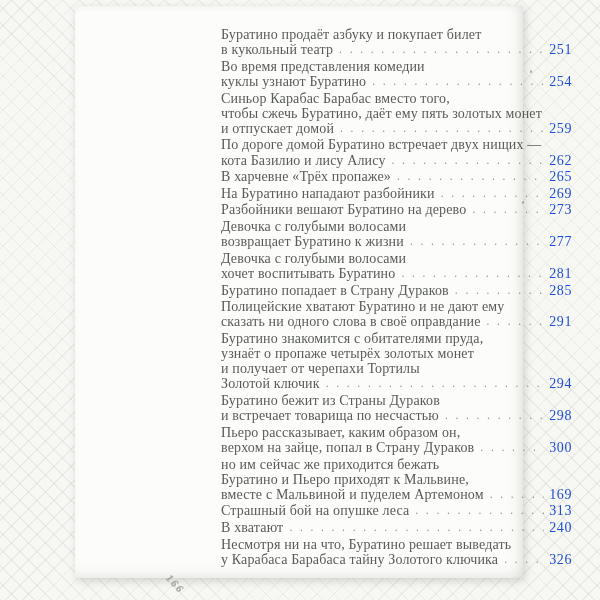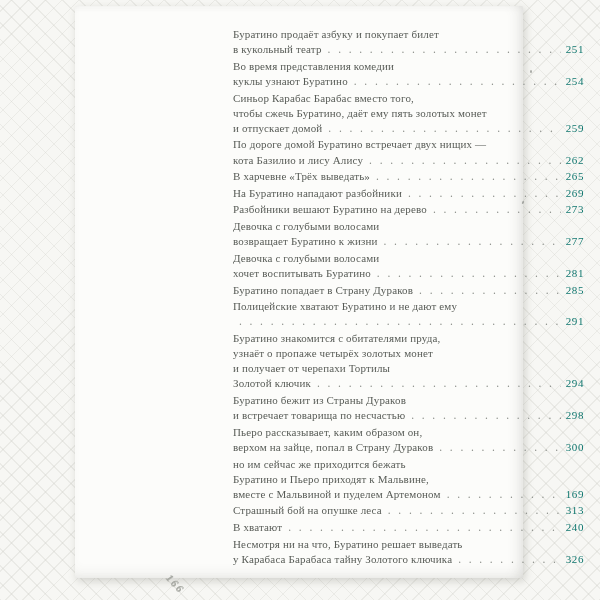--- a/index.html
+++ b/index.html
@@ -20,36 +20,36 @@
     position:absolute;left:75px;top:6px;width:448px;height:572px;
     background:#fcfcfa;
     border-radius:2px;
     box-shadow:
       2px 3px 9px rgba(110,110,100,.28),
       inset -10px 0 14px -8px rgba(90,90,85,.18),
       inset 0 -10px 14px -8px rgba(90,90,85,.12),
       inset 0 6px 10px -8px rgba(90,90,85,.10);
   }
   .toc{
-    position:absolute;left:158px;top:21px;width:351px;
-    font-size:11px;color:#585c57;letter-spacing:.15px;
+    position:absolute;left:146px;top:21px;width:351px;
+    font-size:14px;color:#585c57;letter-spacing:.15px;
   }
   .entry{margin-bottom:1.4px;}
   .line{height:15.2px;line-height:15.2px;white-space:nowrap;}
   .line.last{display:flex;align-items:flex-start;}
   .txt{white-space:nowrap;}
   .leader{
     flex:1;overflow:hidden;white-space:nowrap;
     color:#8f928d;margin:0 5px 0 6px;letter-spacing:2.4px;
     font-size:11.5px;
   }
   .leader::after{
     content:". . . . . . . . . . . . . . . . . . . . . . . . . . . . . . . . . . . . . . . . . . . . . .";
   }
-  .pagenum{color:#0f766e;letter-spacing:.6px;}
+  .pagenum{color:#1d4ed8;letter-spacing:.6px;}
   .watermark{
     position:absolute;left:97px;top:566px;
     transform:rotate(47deg);transform-origin:left top;
     font-style:italic;font-weight:bold;font-size:10.5px;
     color:#a7a9a3;letter-spacing:2px;
     text-shadow:.6px .6px 0 rgba(150,152,146,.5);
   }
   .speck{position:absolute;background:#8d908c;border-radius:50%;opacity:.75;}
   .speck1{left:455px;top:64px;width:2px;height:3px;}
   .speck2{left:447px;top:195px;width:2px;height:3px;transform:rotate(20deg);}
@@ -88,21 +88,21 @@
         <div class="entry">
           <div class="line"><span class="txt">По дороге домой Буратино встречает двух нищих —</span></div>
           <div class="line last">
             <span class="txt">кота Базилио и лису Алису</span>
             <span class="leader"></span>
             <span class="pagenum">262</span>
           </div>
         </div>
         <div class="entry">
           <div class="line last">
-            <span class="txt">В харчевне «Трёх выведать»</span>
+            <span class="txt">В харчевне «Трёх пропаже»</span>
             <span class="leader"></span>
             <span class="pagenum">265</span>
           </div>
         </div>
         <div class="entry">
           <div class="line last">
             <span class="txt">На Буратино нападают разбойники</span>
             <span class="leader"></span>
             <span class="pagenum">269</span>
           </div>
@@ -133,20 +133,21 @@
         <div class="entry">
           <div class="line last">
             <span class="txt">Буратино попадает в Страну Дураков</span>
             <span class="leader"></span>
             <span class="pagenum">285</span>
           </div>
         </div>
         <div class="entry">
           <div class="line"><span class="txt">Полицейские хватают Буратино и не дают ему</span></div>
           <div class="line last">
+            <span class="txt">сказать ни одного слова в своё оправдание</span>
             <span class="leader"></span>
             <span class="pagenum">291</span>
           </div>
         </div>
         <div class="entry">
           <div class="line"><span class="txt">Буратино знакомится с обитателями пруда,</span></div>
           <div class="line"><span class="txt">узнаёт о пропаже четырёх золотых монет</span></div>
           <div class="line"><span class="txt">и получает от черепахи Тортилы</span></div>
           <div class="line last">
             <span class="txt">Золотой ключик</span>

